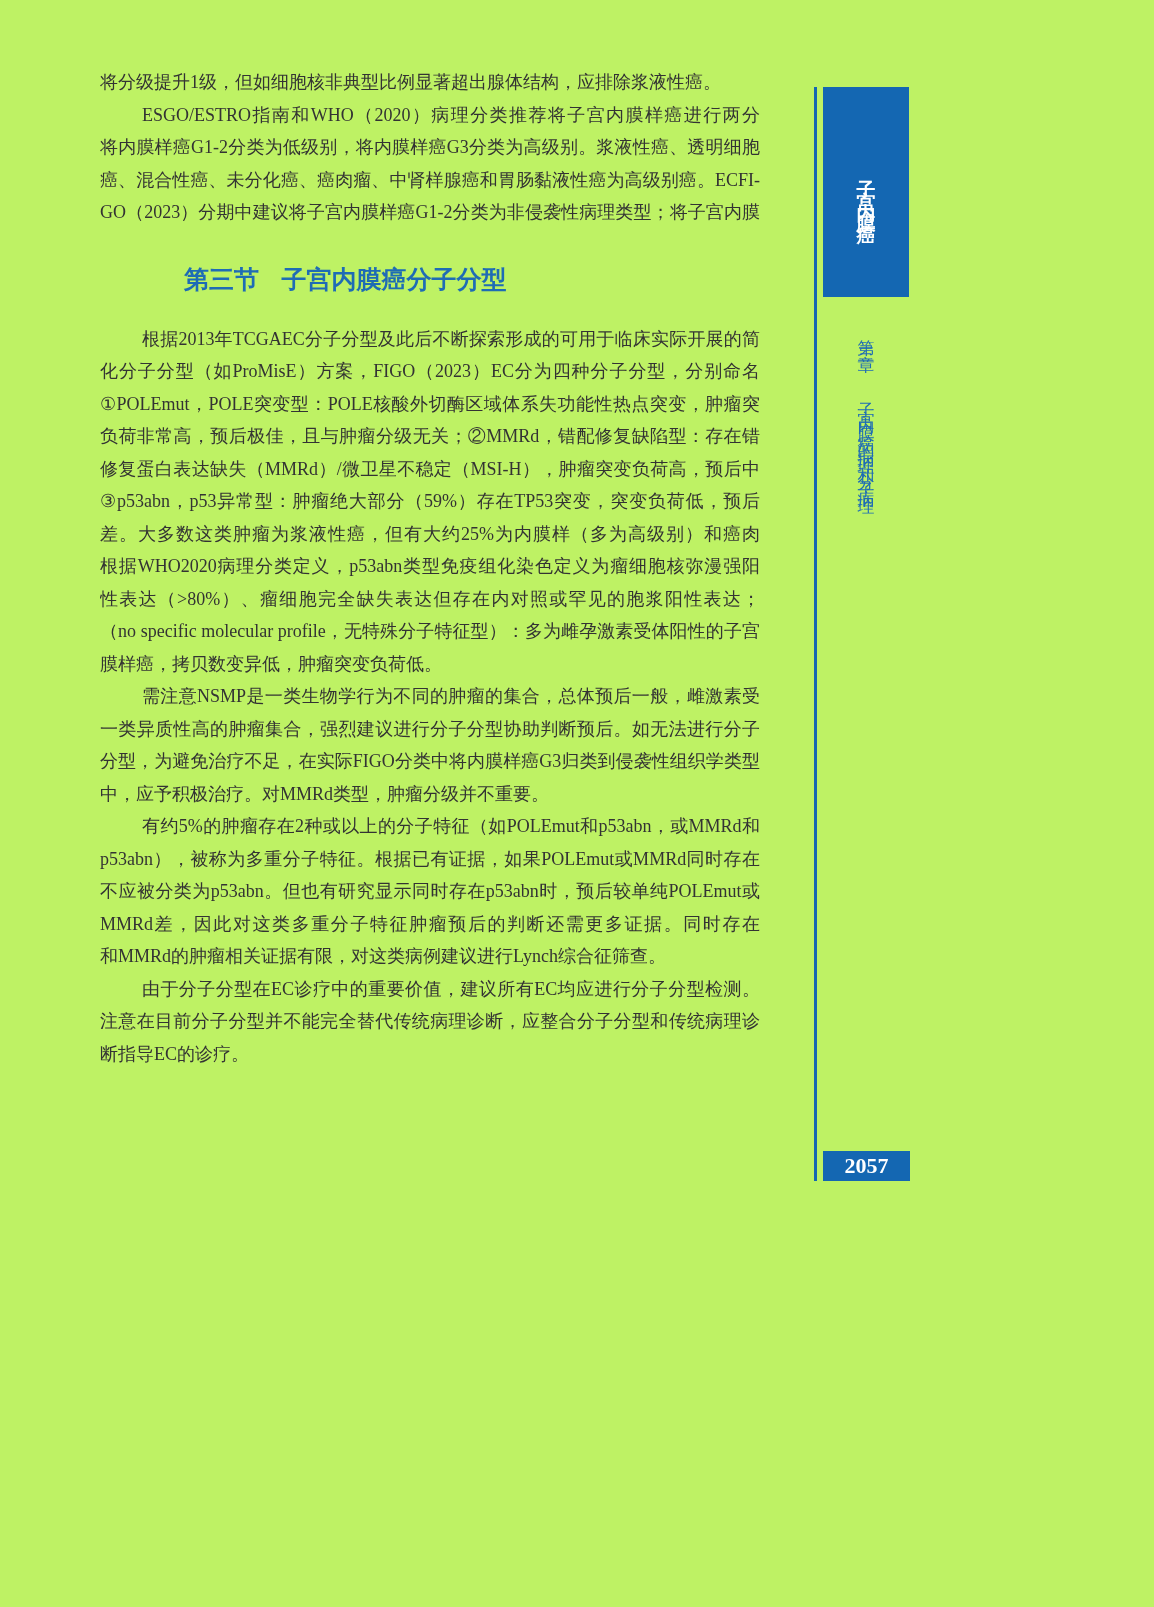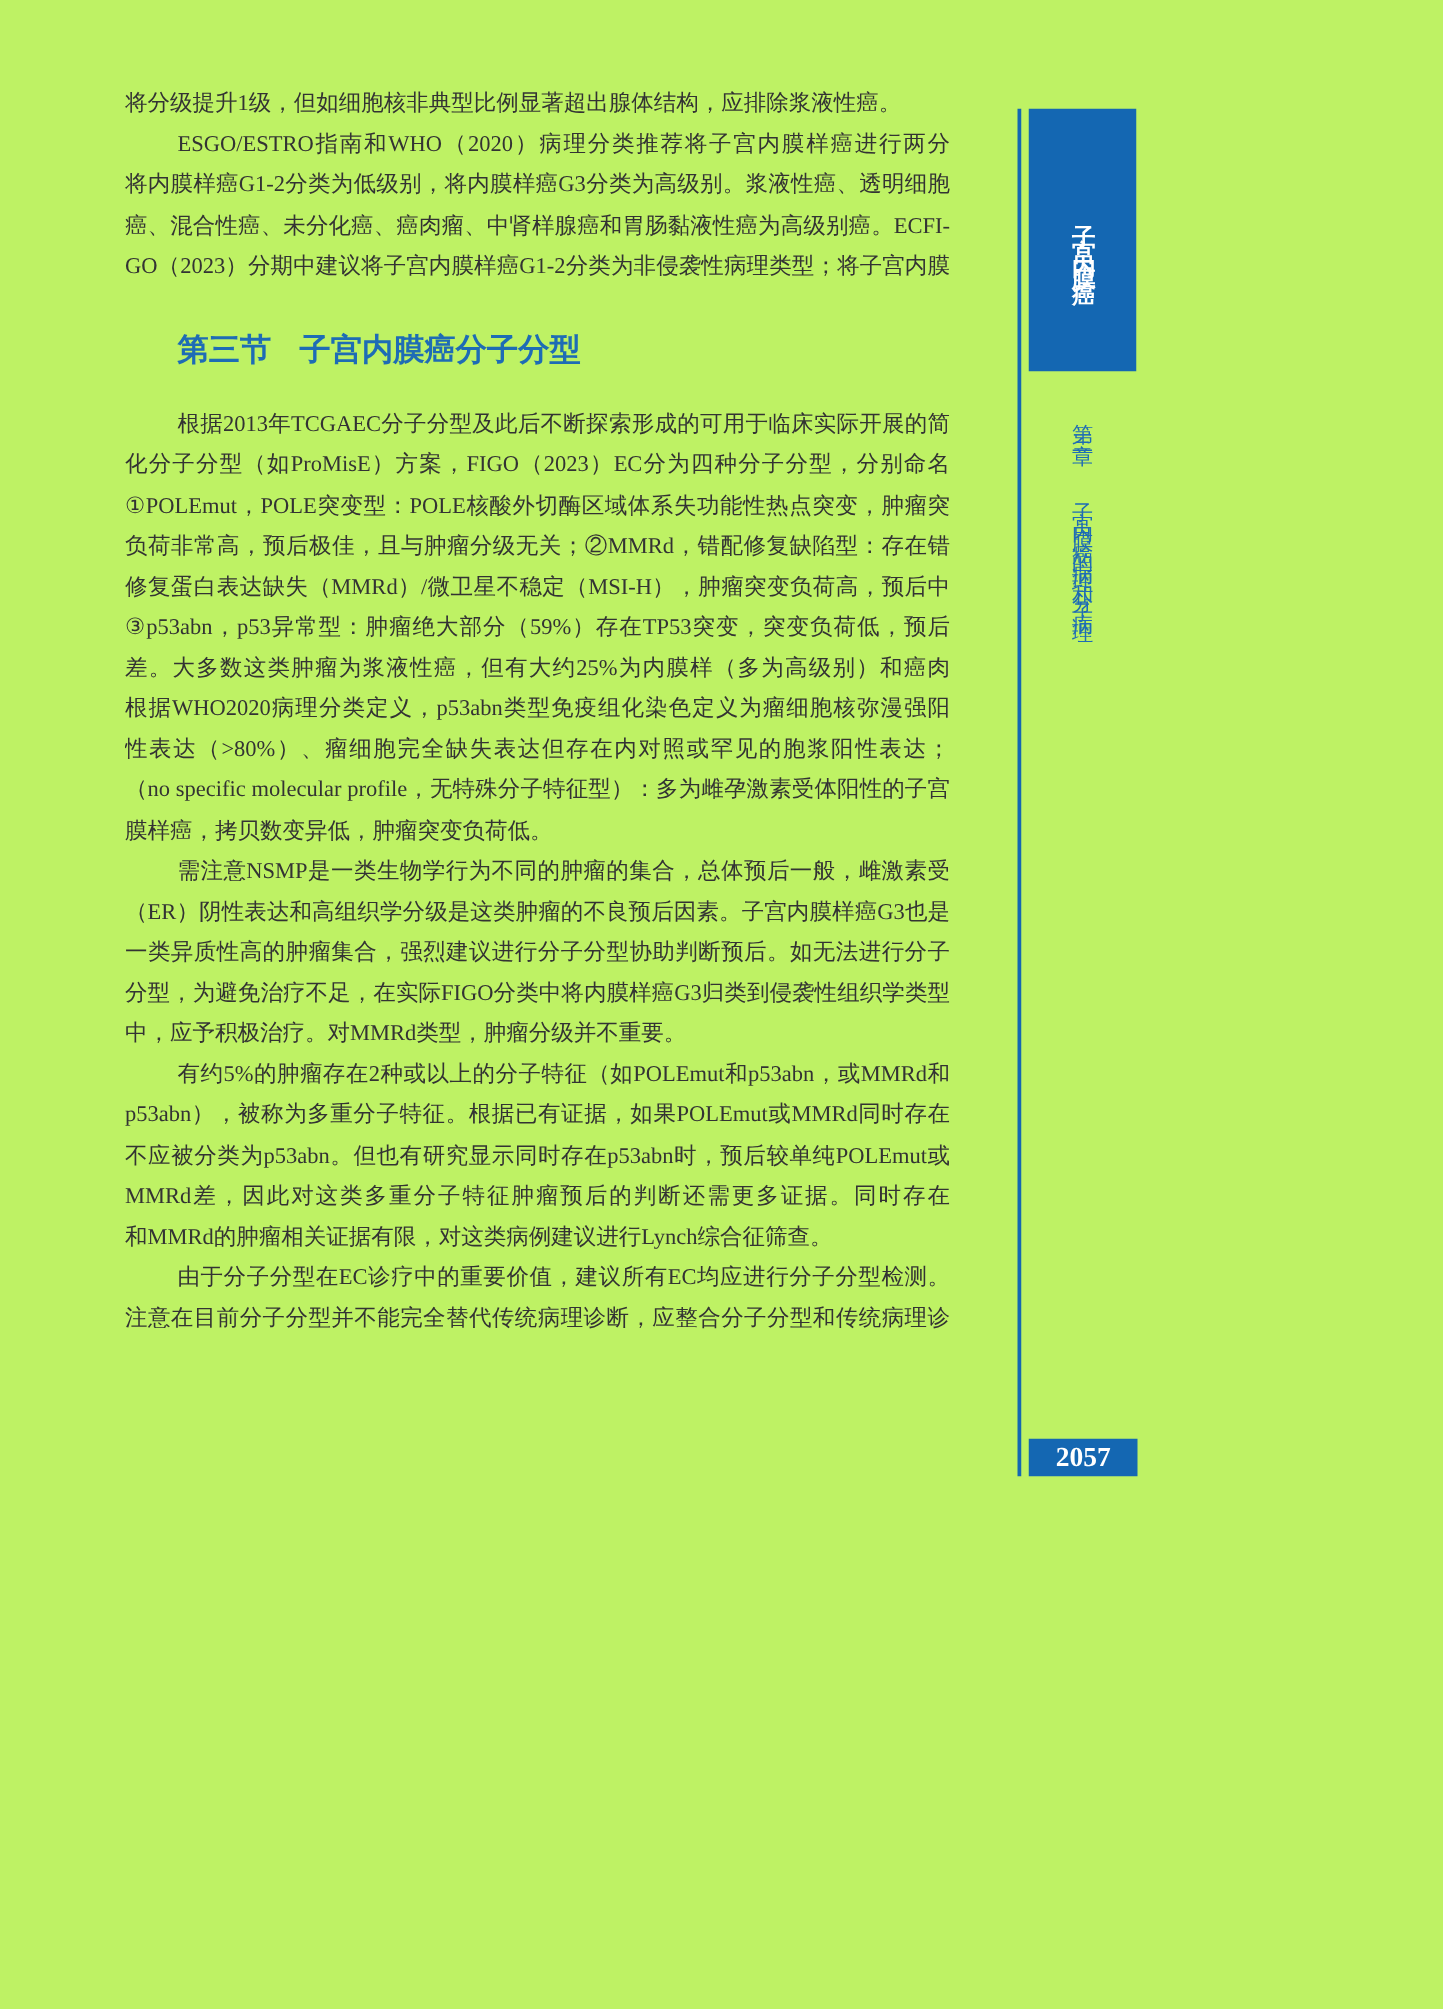--- a/index.html
+++ b/index.html
@@ -35,21 +35,21 @@
   .line.first-indent { padding-left: 42px; }
   .line.last { text-align-last: left; }
   .section-heading {
     margin: 34px 0 27px 0;
     padding-left: 42px;
     font-size: 25px;
     font-weight: bold;
     color: var(--heading-blue);
     white-space: nowrap;
   }
-  .section-heading .heading-label { margin-right: 0.9em; }
+  .section-heading .heading-label { margin-right: 0.9em; margin-left: 42px; }
   .side-rule {
     position: absolute;
     left: 814px;
     top: 87px;
     width: 3px;
     height: 1094px;
     background: var(--accent);
   }
   .side-tab {
     position: absolute;
@@ -125,35 +125,35 @@
         <div class="line">修复蛋白表达缺失（MMRd）/微卫星不稳定（MSI-H），肿瘤突变负荷高，预后中等；</div>
         <div class="line">③p53abn，p53异常型：肿瘤绝大部分（59%）存在TP53突变，突变负荷低，预后</div>
         <div class="line">差。大多数这类肿瘤为浆液性癌，但有大约25%为内膜样（多为高级别）和癌肉瘤。</div>
         <div class="line">根据WHO2020病理分类定义，p53abn类型免疫组化染色定义为瘤细胞核弥漫强阳</div>
         <div class="line">性表达（&gt;80%）、瘤细胞完全缺失表达但存在内对照或罕见的胞浆阳性表达；④NSMP</div>
         <div class="line">（no specific molecular profile，无特殊分子特征型）：多为雌孕激素受体阳性的子宫内</div>
         <div class="line last">膜样癌，拷贝数变异低，肿瘤突变负荷低。</div>
       </div>
       <div>
         <div class="line first-indent">需注意NSMP是一类生物学行为不同的肿瘤的集合，总体预后一般，雌激素受体</div>
-        <div class="line">（ER）阴性表达和高组织学分级是这类肿瘤的不良预后因素。子宫内膜样癌G3也是</div>
         <div class="line">一类异质性高的肿瘤集合，强烈建议进行分子分型协助判断预后。如无法进行分子</div>
         <div class="line">分型，为避免治疗不足，在实际FIGO分类中将内膜样癌G3归类到侵袭性组织学类型</div>
         <div class="line last">中，应予积极治疗。对MMRd类型，肿瘤分级并不重要。</div>
       </div>
       <div>
         <div class="line first-indent">有约5%的肿瘤存在2种或以上的分子特征（如POLEmut和p53abn，或MMRd和</div>
         <div class="line">p53abn），被称为多重分子特征。根据已有证据，如果POLEmut或MMRd同时存在继</div>
         <div class="line">不应被分类为p53abn。但也有研究显示同时存在p53abn时，预后较单纯POLEmut或</div>
         <div class="line">MMRd差，因此对这类多重分子特征肿瘤预后的判断还需更多证据。同时存在POLEmut</div>
         <div class="line last">和MMRd的肿瘤相关证据有限，对这类病例建议进行Lynch综合征筛查。</div>
       </div>
       <div>
         <div class="line first-indent">由于分子分型在EC诊疗中的重要价值，建议所有EC均应进行分子分型检测。应</div>
         <div class="line">注意在目前分子分型并不能完全替代传统病理诊断，应整合分子分型和传统病理诊</div>
+        <div class="line last">断指导EC的诊疗。</div>
       </div>
     </main>
 
   <div class="side-rule"></div>
 
   <div class="side-tab">
     <span class="vtext">子宫内膜癌</span>
   </div>
 
   <div class="side-chapter">

